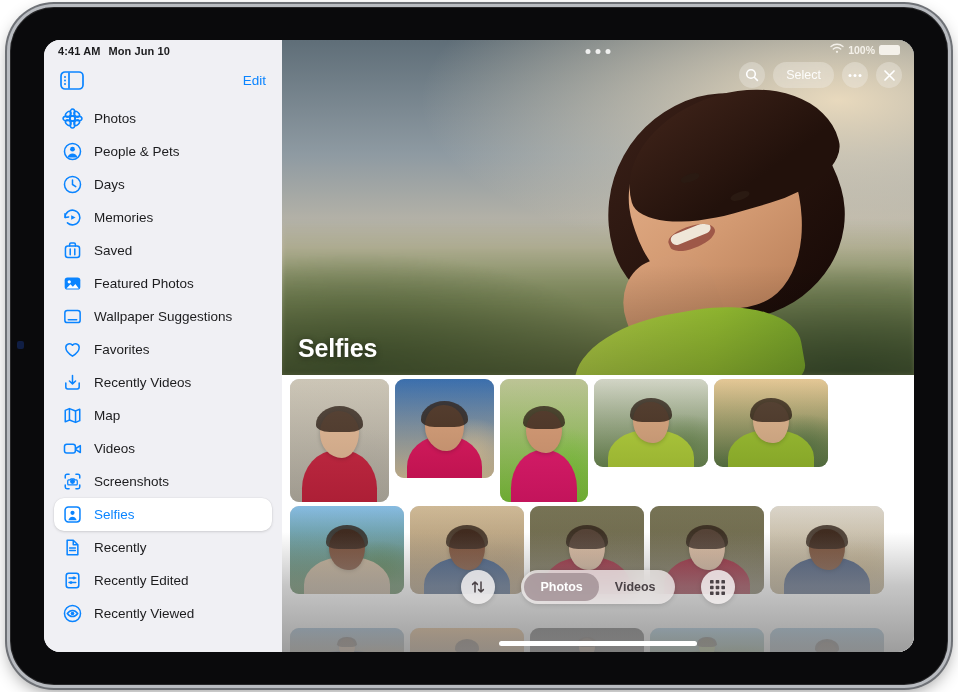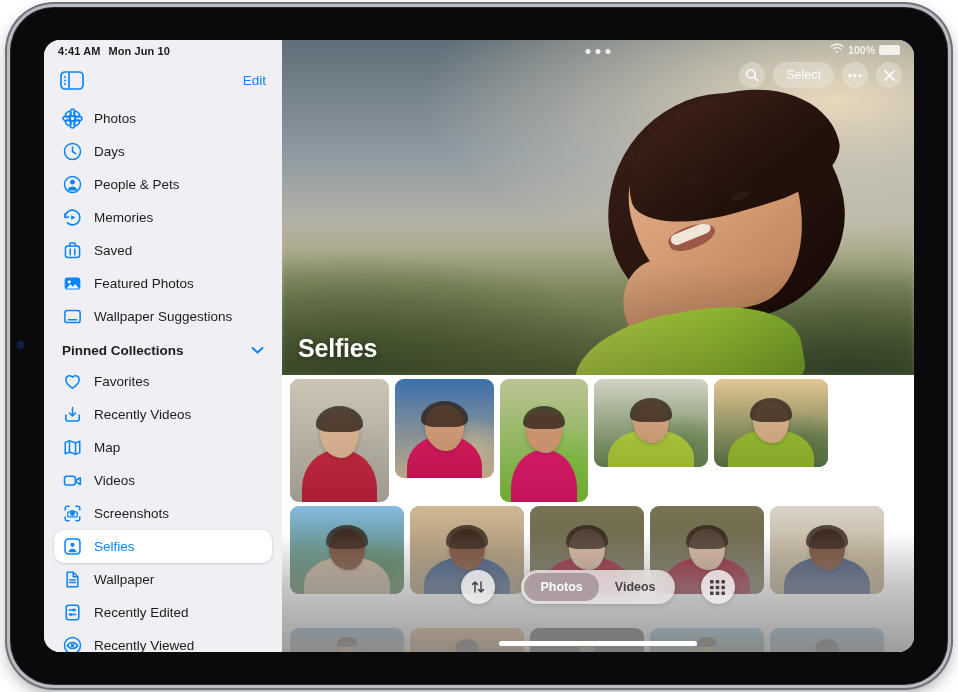--- a/index.html
+++ b/index.html
@@ -428,37 +428,37 @@
               <ellipse cx="15.5" cy="6.5" rx="2.2" ry="3.4" transform="rotate(-45 15.5 6.5)"></ellipse>
               <ellipse cx="6.5" cy="15.5" rx="2.2" ry="3.4" transform="rotate(-45 6.5 15.5)"></ellipse>
             </g>
           </svg>
         </span>
         <span class="label">Photos</span>
       </div>
 
       <div class="side-item">
         <span>
-          <svg class="side-icon" viewBox="0 0 22 22" fill="none" stroke="#0a84ff" stroke-width="1.6">
-            <circle cx="11" cy="11" r="8.4"></circle>
-            <path d="M11 6.2V11l3.4 2.2" stroke-linecap="round"></path>
-          </svg>
-        </span>
-        <span class="label">Days</span>
-      </div>
-
-      <div class="side-item">
-        <span>
           <svg class="side-icon" viewBox="0 0 22 22">
             <circle cx="11" cy="11" r="8.4" fill="none" stroke="#0a84ff" stroke-width="1.6"></circle>
             <circle cx="11" cy="8.6" r="2.5" fill="#0a84ff"></circle>
             <path d="M5.6 17.4c1-3 3-4.3 5.4-4.3s4.4 1.3 5.4 4.3" fill="#0a84ff"></path>
           </svg>
         </span>
         <span class="label">People &amp; Pets</span>
+      </div>
+
+      <div class="side-item">
+        <span>
+          <svg class="side-icon" viewBox="0 0 22 22" fill="none" stroke="#0a84ff" stroke-width="1.6">
+            <circle cx="11" cy="11" r="8.4"></circle>
+            <path d="M11 6.2V11l3.4 2.2" stroke-linecap="round"></path>
+          </svg>
+        </span>
+        <span class="label">Days</span>
       </div>
 
       <div class="side-item">
         <span>
           <svg class="side-icon" viewBox="0 0 22 22" fill="none" stroke="#0a84ff" stroke-width="1.6">
             <path d="M3.3 11a7.7 7.7 0 1 1 2.4 5.6" stroke-linecap="round"></path>
             <path d="M3.1 7.2 3.3 11l3.7-.6" stroke-linecap="round" stroke-linejoin="round"></path>
             <path d="M9.6 8.6l4.6 2.4-4.6 2.4z" fill="#0a84ff" stroke="none"></path>
           </svg>
         </span>
@@ -491,28 +491,20 @@
       <div class="side-item">
         <span>
           <svg class="side-icon" viewBox="0 0 22 22" fill="none" stroke="#0a84ff" stroke-width="1.6">
             <rect x="3" y="4.6" width="16" height="12.8" rx="2.6"></rect>
             <line x1="6.6" y1="14.4" x2="15.4" y2="14.4" stroke-linecap="round"></line>
           </svg>
         </span>
         <span class="label">Wallpaper Suggestions</span>
       </div>
 
-      <div class="section-header">
-        <span class="title">Pinned Collections</span>
-        <span>
-          <svg width="13" height="9" viewBox="0 0 13 9" fill="none" stroke="#0a84ff" stroke-width="2" stroke-linecap="round" stroke-linejoin="round">
-            <path d="M1.5 2l5 4.6 5-4.6"></path>
-          </svg>
-        </span>
-      </div>
 
       <div class="side-item">
         <span>
           <svg class="side-icon" viewBox="0 0 22 22" fill="none" stroke="#0a84ff" stroke-width="1.6">
             <path d="M11 18s-7-4.3-7-9a3.9 3.9 0 0 1 7-2.4A3.9 3.9 0 0 1 18 9c0 4.7-7 9-7 9z" stroke-linejoin="round"></path>
           </svg>
         </span>
         <span class="label">Favorites</span>
       </div>
 
@@ -569,21 +561,21 @@
       </div>
 
       <div class="side-item">
         <span>
           <svg class="side-icon" viewBox="0 0 22 22" fill="none" stroke="#0a84ff" stroke-width="1.6" stroke-linejoin="round">
             <path d="M5.4 3.4h6.4l4.8 4.8v10.4H5.4z"></path>
             <path d="M11.8 3.4v4.8h4.8"></path>
             <path d="M8 11.6h6M8 14.2h6" stroke-linecap="round"></path>
           </svg>
         </span>
-        <span class="label">Wallpaper</span>
+        <span class="label">Recently</span>
       </div>
 
       <div class="side-item">
         <span>
           <svg class="side-icon" viewBox="0 0 22 22" fill="none" stroke="#0a84ff" stroke-width="1.6">
             <rect x="4.4" y="3.4" width="13.2" height="15.2" rx="2.6"></rect>
             <path d="M7.4 8.4h7M7.4 13.2h7" stroke-linecap="round"></path>
             <circle cx="12.4" cy="8.4" r="1.5" fill="#0a84ff" stroke="none"></circle>
             <circle cx="9.4" cy="13.2" r="1.5" fill="#0a84ff" stroke="none"></circle>
           </svg>

